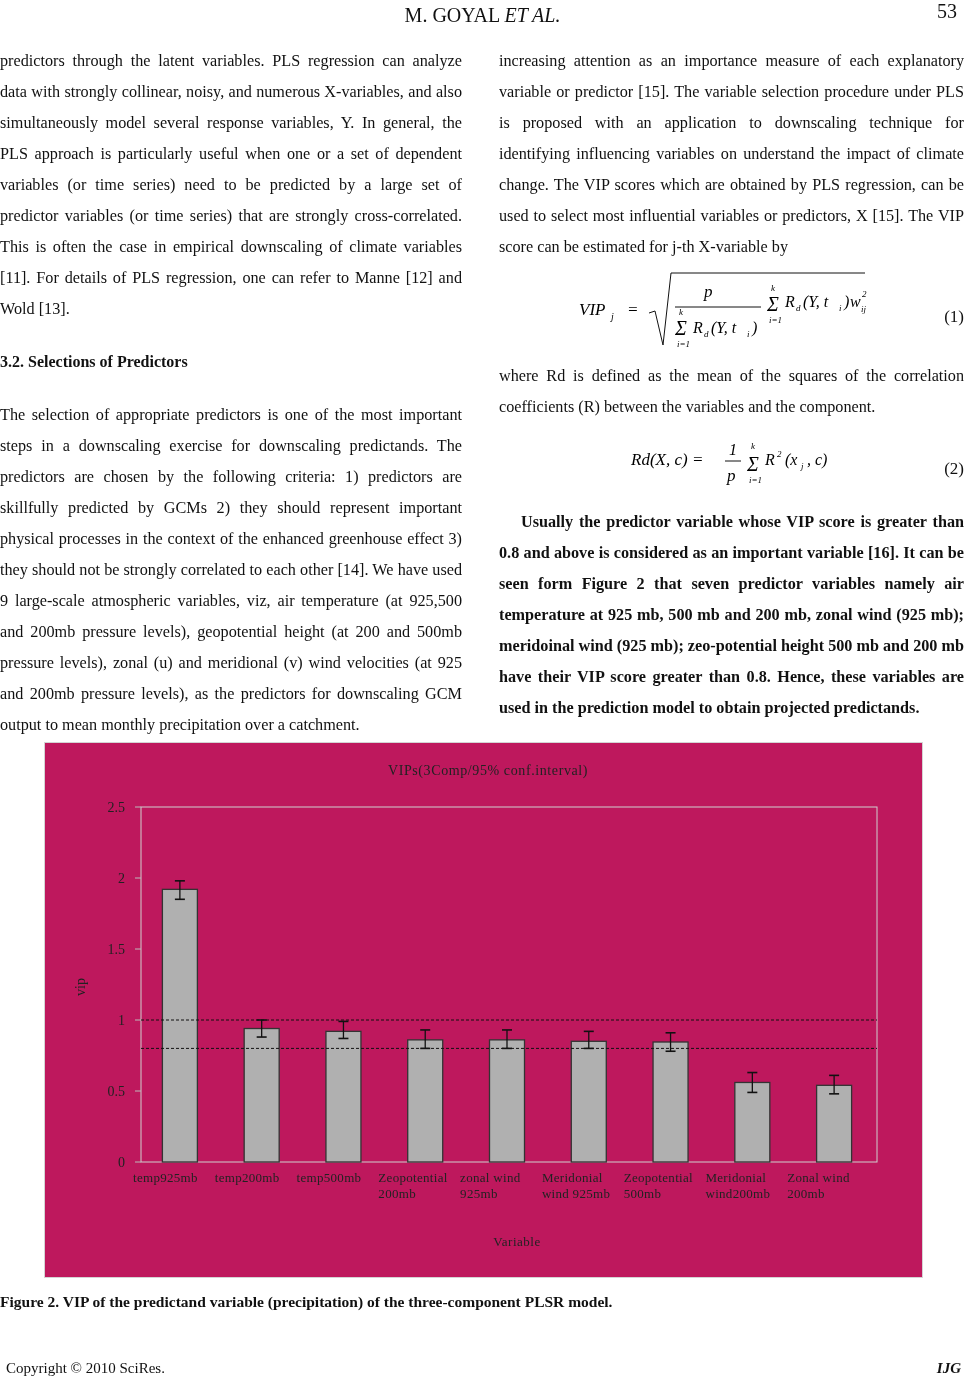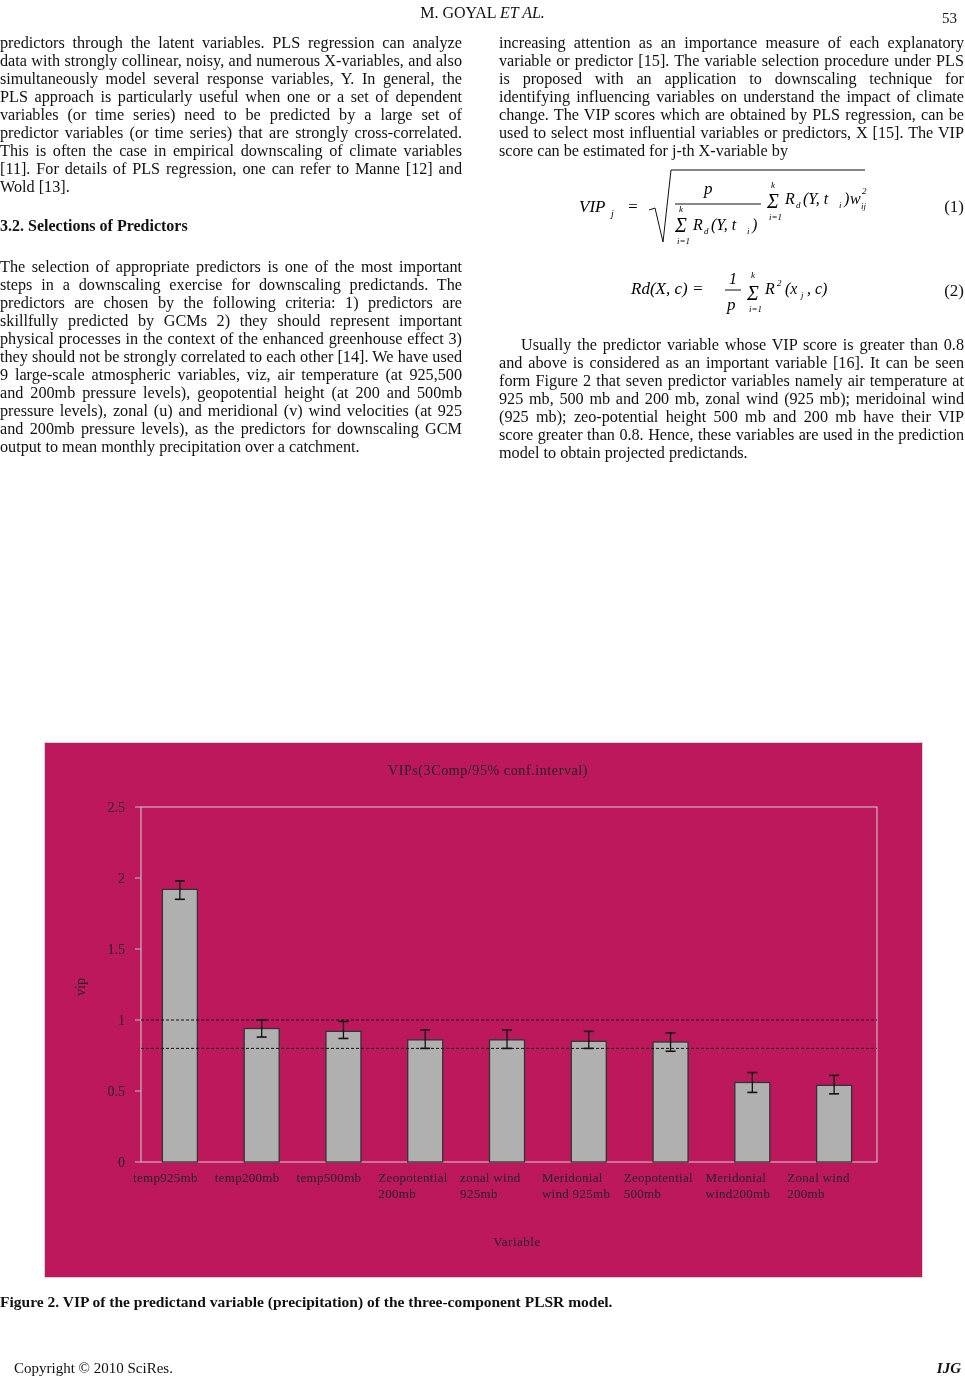--- a/index.html
+++ b/index.html
@@ -1,32 +1,32 @@
 <!DOCTYPE html>
 <html><head>
 <meta charset="utf-8">
 <style>
   html, body { margin: 0; padding: 0; background: #ffffff; }
   body { width: 965px; height: 1386px; position: relative; overflow: hidden;
          font-family: "Liberation Serif", "DejaVu Serif", serif; color: #111; }
-  .running-head { position: absolute; top: 4px; left: 0; width: 965px; text-align: center; font-size: 16px; }
+  .running-head { position: absolute; top: 4px; left: 0; width: 965px; text-align: center; font-size: 20px; }
   .running-head i { font-style: italic; }
-  .page-num { position: absolute; top: 10px; right: 8px; font-size: 15px; }
-  .col { position: absolute; top: 34px; width: 462px; font-size: 16.2px; line-height: 18px; text-align: justify; }
+  .page-num { position: absolute; top: 0; right: 8px; font-size: 20px; }
+  .col { position: absolute; top: 46px; width: 462px; font-size: 16.2px; line-height: 31px; text-align: justify; }
   .col-left { left: 0; }
   .col-right { left: 499px; width: 465px; }
   .col p { margin: 0; }
-  .indent { text-indent: 22px; }
+  .indent { text-indent: 22px; font-weight: bold; }
   .section-heading { font-weight: bold; font-size: 16px; margin: 21px 0 23px 0 !important; }
   .eq { position: relative; height: 86px; margin: 4px 0 8px 0; font-style: italic; font-size: 17px; }
   .eq .num { position: absolute; right: 0; font-style: normal; }
   .eq2 { height: 64px; margin: 6px 0 14px 0; }
   .figure-box { position: absolute; left: 44px; top: 742px; width: 877px; height: 534px; border: 1px solid #d4d4d4; background: #be185d; }
   .caption { position: absolute; top: 1293px; left: 0; width: 965px; font-weight: bold; font-size: 15.5px; }
-  .footer-left { position: absolute; left: 14px; top: 1360px; font-size: 15px; }
+  .footer-left { position: absolute; left: 6px; top: 1360px; font-size: 15px; }
   .footer-right { position: absolute; right: 4px; top: 1360px; font-size: 15px; font-weight: bold; font-style: italic; margin-left: 31px; }
   svg text { font-family: "Liberation Serif", "DejaVu Serif", serif; }
 </style>
 </head>
 <body>
 
 <div class="running-head">
   <span>M. GOYAL</span>
   <i>ET   AL.</i>
 </div>
@@ -63,20 +63,21 @@
         <text x="227" y="44" font-size="9" font-style="italic">d</text>
       <text x="234" y="40" font-size="16" font-style="italic">(Y, t</text>
         <text x="270" y="44" font-size="9" font-style="italic">i</text>
         <text x="275" y="40" font-size="16">)</text>
       <text x="281" y="40" font-size="16" font-style="italic">w</text>
       <text x="293" y="30" font-size="9">2</text>
         <text x="292" y="45" font-size="9" font-style="italic">ij</text>
     </svg>
     <span class="num" style="top:34px;">(1)</span>
   </div>
+  <p>where Rd is defined as the mean of the squares of the correlation coefficients (R) between the variables and the component.</p>
   <div class="eq eq2">
     <svg width="300" height="64" style="position:absolute;left:130px;top:0;">
       <text x="2" y="36" font-size="17" font-style="italic">Rd(X, c) =</text>
       <text x="100" y="26" font-size="16">1</text>
       <line x1="96" y1="32" x2="112" y2="32" stroke="#111" stroke-width="1"></line>
       <text x="98" y="52" font-size="17" font-style="italic">p</text>
       <text x="118" y="42" font-size="20">Σ</text>
       <text x="122" y="20" font-size="9" font-style="italic">k</text>
       <text x="120" y="54" font-size="9">i=1</text>
       <text x="136" y="36" font-size="16" font-style="italic">R</text>

